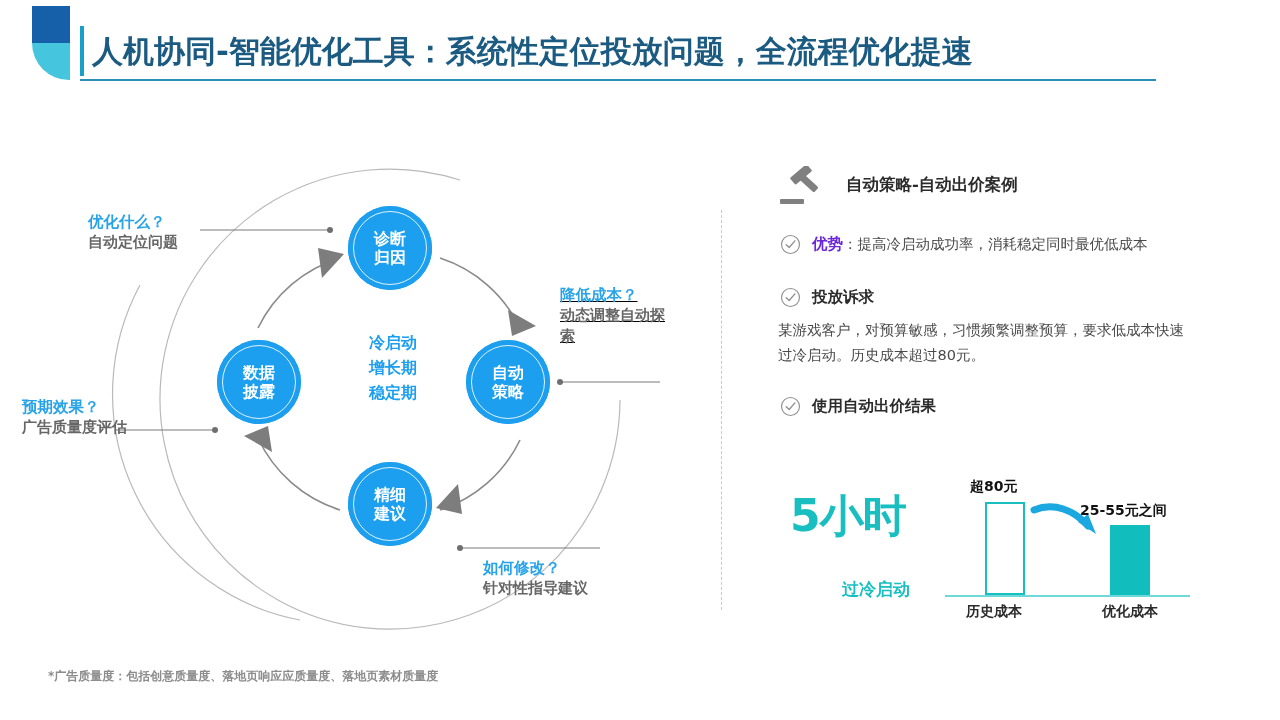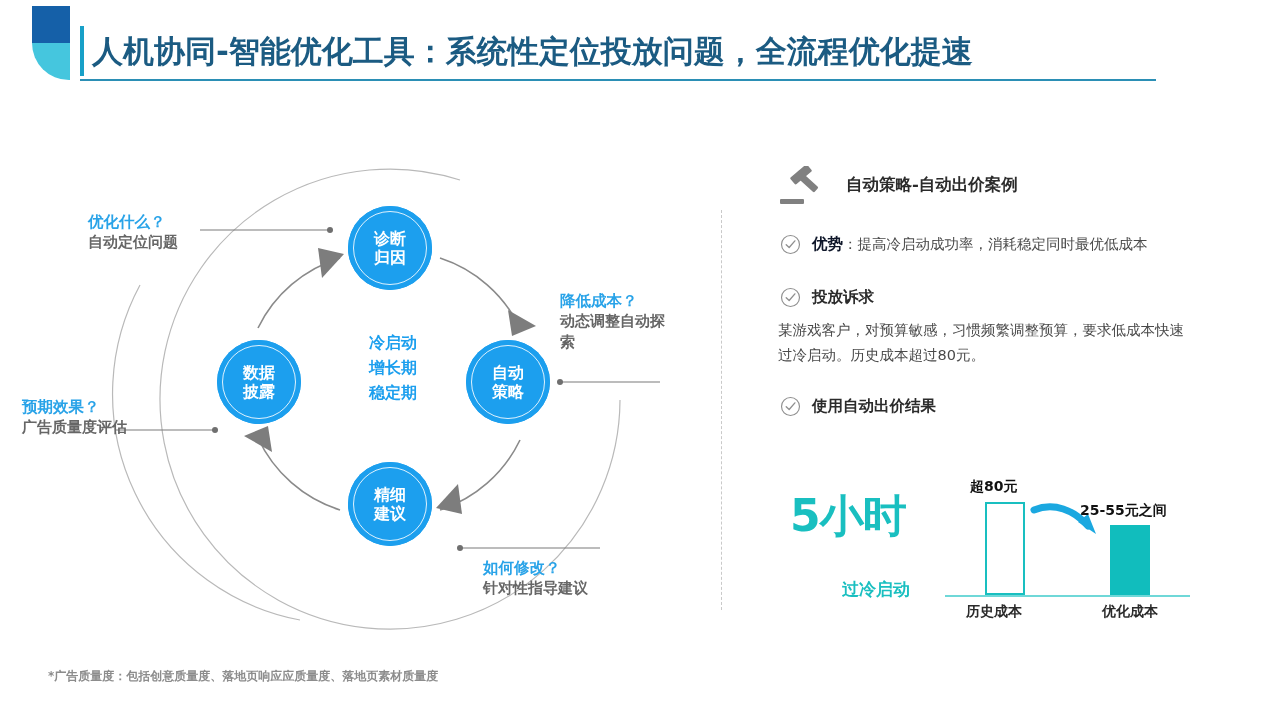--- a/index.html
+++ b/index.html
@@ -42,33 +42,33 @@
 
   .center-txt{position:absolute;left:338px;top:180px;width:110px;text-align:center;
               color:#1c9fee;font-weight:bold;font-size:16px;line-height:25px;}
 
   .cal{position:absolute;}
   .cal .q{color:#29a3e8;font-weight:bold;font-size:15.5px;line-height:20px;white-space:nowrap;}
   .cal .a{color:#666666;font-weight:bold;font-size:15px;line-height:21px;}
 
   .cal-opt {left:88px;top:62px;}
   .cal-exp {left:22px;top:247px;}
-  .cal-cost{left:560px;top:141px;width:110px;}
+  .cal-cost{left:560px;top:135px;width:110px;text-decoration:underline;}
   .cal-mod {left:483px;top:408px;}
 
   
   .rpanel{position:absolute;left:770px;top:160px;width:470px;}
   .rhead{position:relative;height:56px;}
   .gavel{position:absolute;left:8px;top:6px;width:46px;height:44px;}
   .rhead-txt{position:absolute;left:76px;top:14px;font-size:16.5px;font-weight:bold;color:#2b2b2b;}
 
   .blk{position:relative;margin-top:4px;}
   .chk{position:absolute;left:10px;top:0px;width:21px;height:21px;}
   .blk-title{margin-left:42px;font-size:15.5px;font-weight:bold;color:#2b2b2b;line-height:21px;}
-  .blk-title .lead{color:#0f172a;}
+  .blk-title .lead{color:#6d28d9;}
   .blk-title .norm{font-weight:normal;color:#4a4a4a;font-size:14.5px;}
   .blk-body{margin-left:8px;margin-top:10px;font-size:14.5px;color:#4a4a4a;line-height:25px;width:420px;}
 
   
   .chart{position:absolute;left:780px;top:480px;width:440px;height:150px;}
   .big-num{position:absolute;left:10px;top:14px;color:#19bfc0;font-weight:bold;
            font-size:44px;line-height:44px;letter-spacing:-1px;text-align:center;}
   .big-sub{position:absolute;left:62px;top:58px;color:#19bfc0;font-weight:bold;font-size:17px;margin-top:40px;}
   .bar-hist{position:absolute;left:205px;top:22px;width:40px;height:93px;
             border:2px solid #19bfc0;background:#fff;box-sizing:border-box;}

